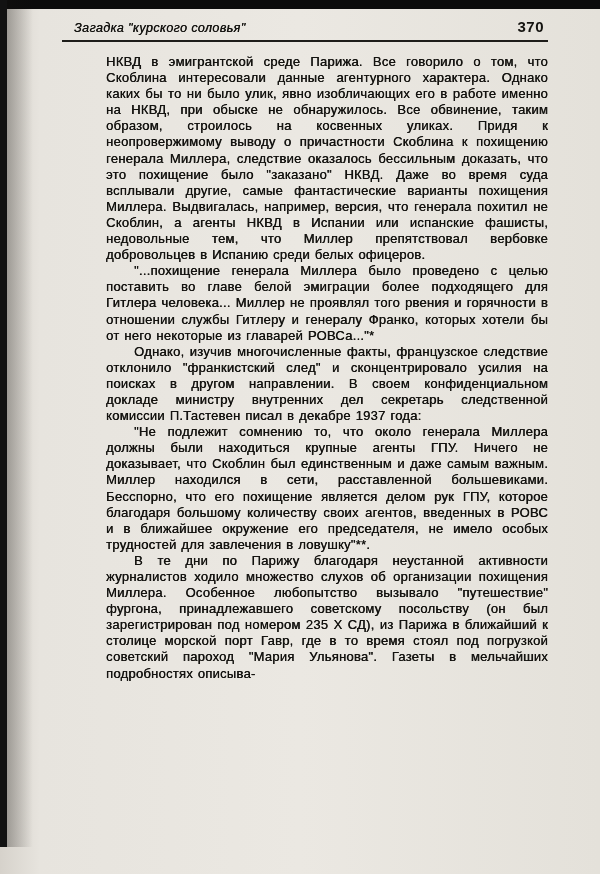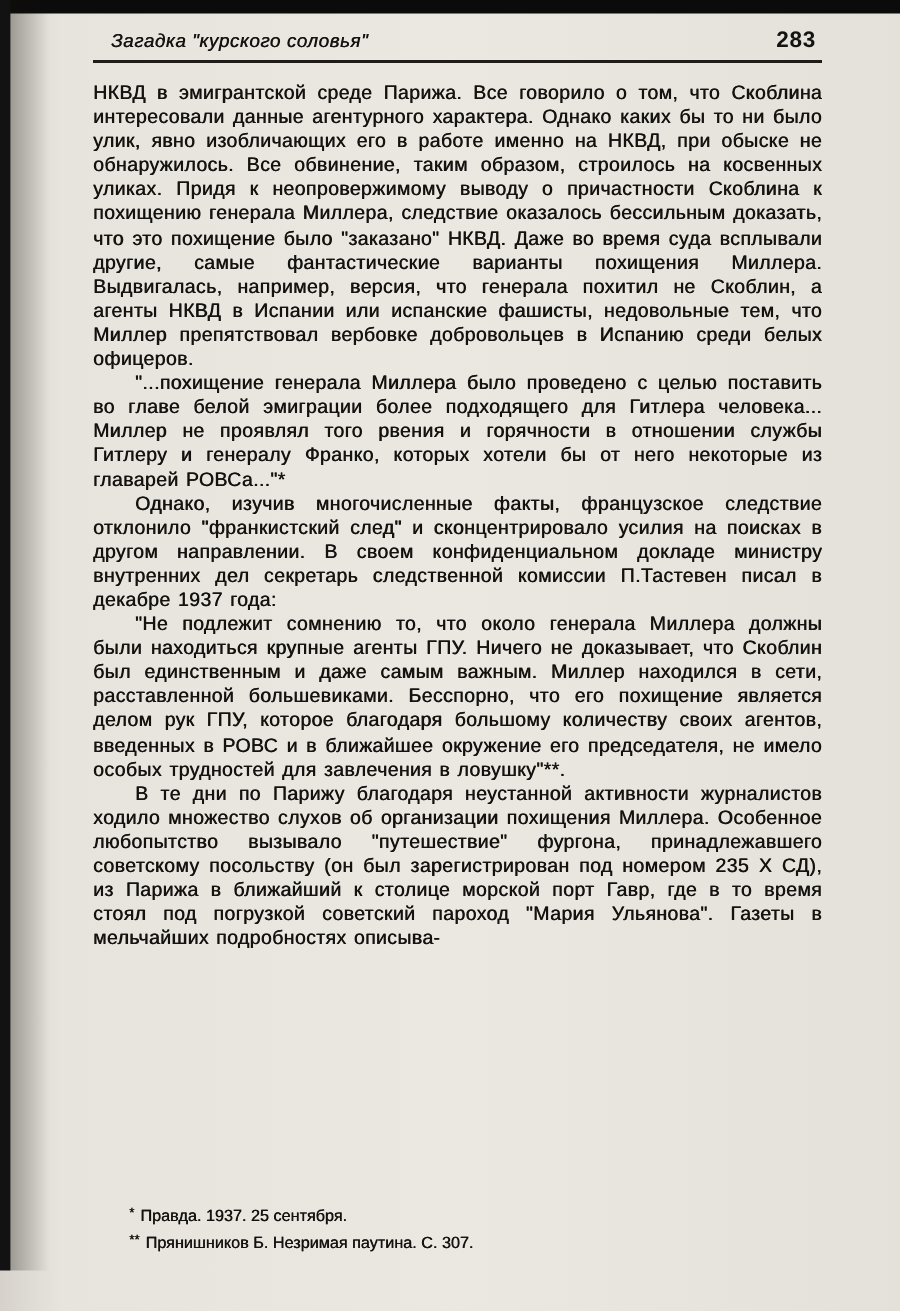--- a/index.html
+++ b/index.html
@@ -69,20 +69,21 @@
     font-size: 15px;
     letter-spacing: 0.5px;
   }
   .header-rule {
     height: 2px;
     background: #1e1d1a;
     margin: 0 0 12px 0;
   }
   .body-text {
     min-height: 738px;
+    margin-left: 44px;
   }
   .body-text p {
     margin: 0;
     text-align: justify;
     text-indent: 28px;
     font-size: 13px;
     font-weight: 500;
     line-height: 16.1px;
     letter-spacing: 0.25px;
     word-spacing: 1px;
@@ -110,36 +111,28 @@
 
 <div class="scan">
   <div class="edge-top"></div>
   <div class="edge-left"></div>
   <div class="edge-left-fade"></div>
 
   <div class="page-content">
 
     <div class="page-header">
       <span class="running-title">Загадка "курского соловья"</span>
-      <span class="page-number">283</span>
+      <span class="page-number">370</span>
     </div>
 
     <div class="header-rule"></div>
 
     <div class="body-text">
       <p class="first">НКВД в эмигрантской среде Парижа. Все говорило о том, что Скоблина интересовали данные агентурного характера. Однако каких бы то ни было улик, явно изобличающих его в работе именно на НКВД, при обыске не обнаружилось. Все обвинение, таким образом, строилось на косвенных уликах. Придя к неопровержимому выводу о причастности Скоблина к похищению генерала Миллера, следствие оказалось бессильным доказать, что это похищение было "заказано" НКВД. Даже во время суда всплывали другие, самые фантастические варианты похищения Миллера. Выдвигалась, например, версия, что генерала похитил не Скоблин, а агенты НКВД в Испании или испанские фашисты, недовольные тем, что Миллер препятствовал вербовке добровольцев в Испанию среди белых офицеров.</p>
       <p>"...похищение генерала Миллера было проведено с целью поставить во главе белой эмиграции более подходящего для Гитлера человека... Миллер не проявлял того рвения и горячности в отношении службы Гитлеру и генералу Франко, которых хотели бы от него некоторые из главарей РОВСа..."*</p>
       <p>Однако, изучив многочисленные факты, французское следствие отклонило "франкистский след" и сконцентрировало усилия на поисках в другом направлении. В своем конфиденциальном докладе министру внутренних дел секретарь следственной комиссии П.Тастевен писал в декабре 1937 года:</p>
       <p>"Не подлежит сомнению то, что около генерала Миллера должны были находиться крупные агенты ГПУ. Ничего не доказывает, что Скоблин был единственным и даже самым важным. Миллер находился в сети, расставленной большевиками. Бесспорно, что его похищение является делом рук ГПУ, которое благодаря большому количеству своих агентов, введенных в РОВС и в ближайшее окружение его председателя, не имело особых трудностей для завлечения в ловушку"**.</p>
       <p>В те дни по Парижу благодаря неустанной активности журналистов ходило множество слухов об организации похищения Миллера. Особенное любопытство вызывало "путешествие" фургона, принадлежавшего советскому посольству (он был зарегистрирован под номером 235 X СД), из Парижа в ближайший к столице морской порт Гавр, где в то время стоял под погрузкой советский пароход "Мария Ульянова". Газеты в мельчайших подробностях описыва-</p>
     </div>
 
-    <div class="footnotes">
-      <div class="footnote">
-        <span class="fn-marker">*</span><span>Правда. 1937. 25 сентября.</span>
-      </div>
-      <div class="footnote">
-        <span class="fn-marker">**</span><span>Прянишников Б. Незримая паутина. С. 307.</span>
-      </div>
-    </div>
 
   </div>
 </div>
 
 </body></html>

